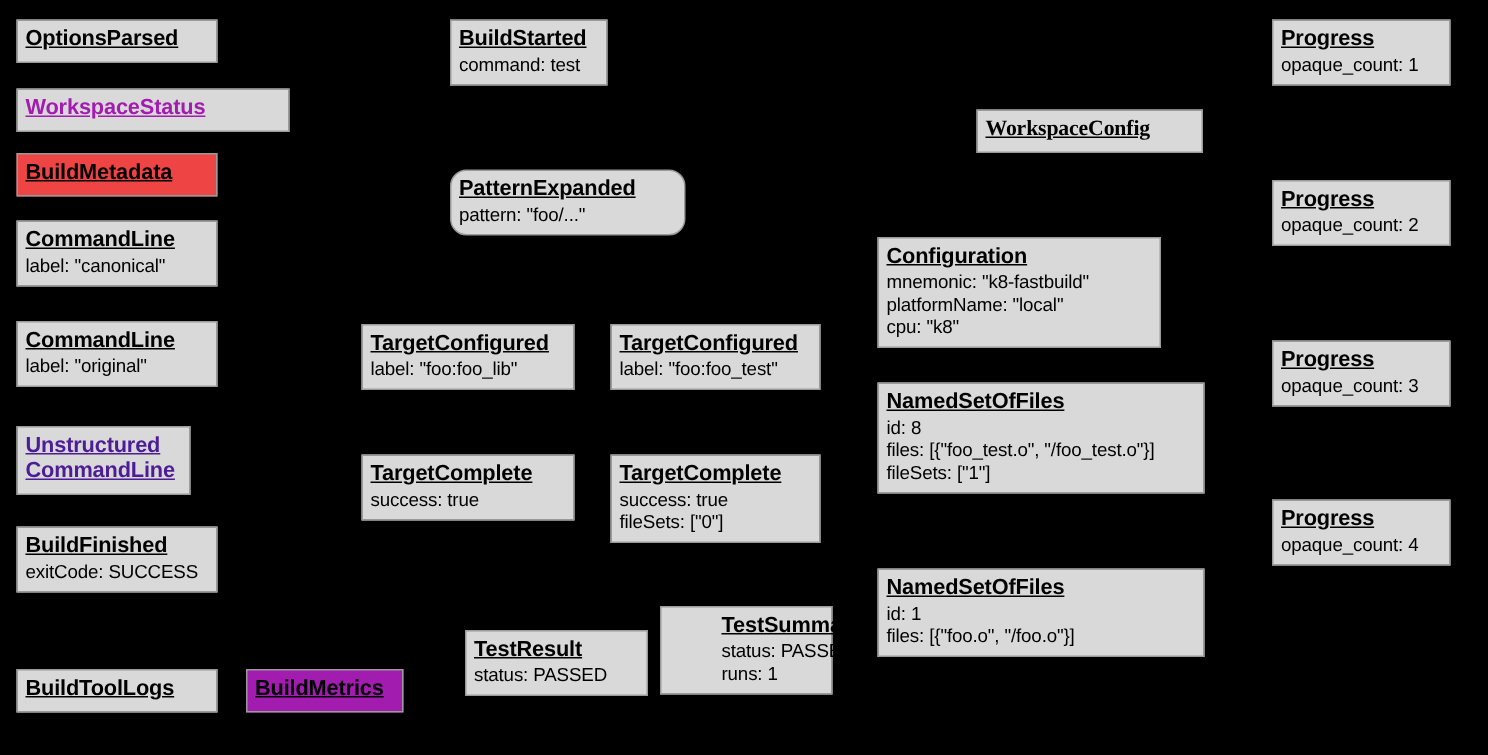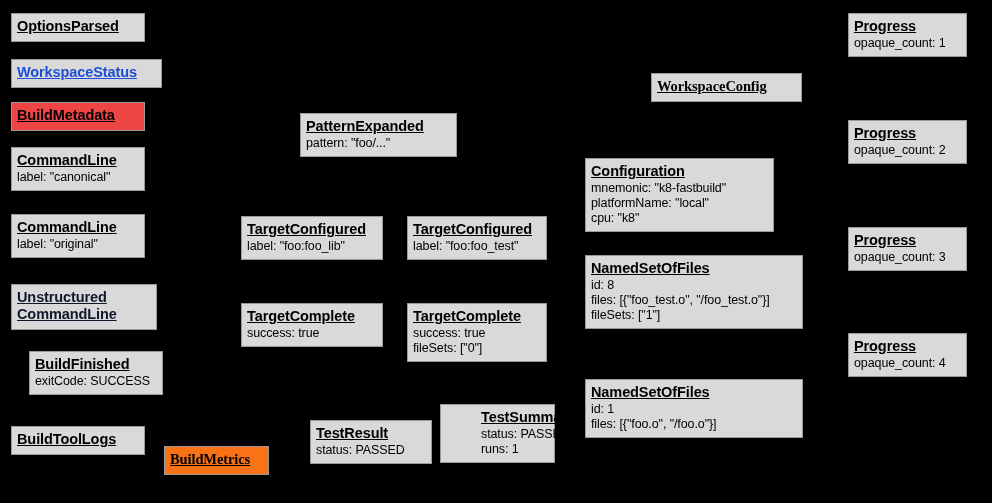--- a/index.html
+++ b/index.html
@@ -45,60 +45,66 @@
   }
 </style>
 </head>
 <body>
 
 <div id="canvas" style="width: 992px; height: 503px; background: rgb(0, 0, 0);">
     <div class="node" style="left: 11px; top: 13px; width: 134px; background: rgb(217, 217, 217); border-color: rgb(154, 154, 154); color: rgb(0, 0, 0);">
       <span class="node-title">OptionsParsed</span>
       <span class="node-fields"></span>
     </div>
-    <div class="node" style="left: 11px; top: 59px; width: 151px; background: rgb(217, 217, 217); border-color: rgb(154, 154, 154); color: #1d4ed8;">
+    <div class="node" style="left: 11px; top: 59px; width: 182px; background: rgb(217, 217, 217); border-color: rgb(154, 154, 154); color: #a21caf;">
       <span class="node-title">WorkspaceStatus</span>
       <span class="node-fields"></span>
     </div>
     <div class="node" style="left: 11px; top: 102px; width: 134px; background: #ef4444; border-color: rgb(154, 154, 154); color: rgb(0, 0, 0);">
       <span class="node-title">BuildMetadata</span>
       <span class="node-fields"></span>
     </div>
     <div class="node" style="left: 11px; top: 147px; width: 134px; background: rgb(217, 217, 217); border-color: rgb(154, 154, 154); color: rgb(0, 0, 0);">
       <span class="node-title">CommandLine</span>
       <span class="node-fields">
         <span class="node-field">label: "canonical"</span>
       </span>
     </div>
     <div class="node" style="left: 11px; top: 214px; width: 134px; background: rgb(217, 217, 217); border-color: rgb(154, 154, 154); color: rgb(0, 0, 0);">
       <span class="node-title">CommandLine</span>
       <span class="node-fields">
         <span class="node-field">label: "original"</span>
       </span>
     </div>
-    <div class="node" style="left: 11px; top: 284px; width: 146px; background: rgb(217, 217, 217); border-color: rgb(154, 154, 154); color: #0f172a;">
+    <div class="node" style="left: 11px; top: 284px; width: 116px; background: rgb(217, 217, 217); border-color: rgb(154, 154, 154); color: #4c1d95;">
       <span class="node-title">Unstructured
 CommandLine</span>
       <span class="node-fields"></span>
     </div>
-    <div class="node" style="left: 29px; top: 351px; width: 134px; background: rgb(217, 217, 217); border-color: rgb(154, 154, 154); color: rgb(0, 0, 0);">
+    <div class="node" style="left: 11px; top: 351px; width: 134px; background: rgb(217, 217, 217); border-color: rgb(154, 154, 154); color: rgb(0, 0, 0);">
       <span class="node-title">BuildFinished</span>
       <span class="node-fields">
         <span class="node-field">exitCode: SUCCESS</span>
       </span>
     </div>
-    <div class="node" style="left: 11px; top: 426px; width: 134px; background: rgb(217, 217, 217); border-color: rgb(154, 154, 154); color: rgb(0, 0, 0);">
+    <div class="node" style="left: 11px; top: 446px; width: 134px; background: rgb(217, 217, 217); border-color: rgb(154, 154, 154); color: rgb(0, 0, 0);">
       <span class="node-title">BuildToolLogs</span>
       <span class="node-fields"></span>
     </div>
-    <div class="node" style="left: 164px; top: 446px; width: 105px; background: #f97316; border-color: rgb(154, 154, 154); color: rgb(0, 0, 0); font-family: Liberation Serif, serif;">
+    <div class="node" style="left: 164px; top: 446px; width: 105px; background: #a21caf; border-color: rgb(154, 154, 154); color: rgb(0, 0, 0);">
       <span class="node-title">BuildMetrics</span>
       <span class="node-fields"></span>
     </div>
-    <div class="node" style="left: 300px; top: 113px; width: 157px; background: rgb(217, 217, 217); border-color: rgb(154, 154, 154); color: rgb(0, 0, 0);">
+    <div class="node" style="left: 300px; top: 13px; width: 105px; background: rgb(217, 217, 217); border-color: rgb(154, 154, 154); color: rgb(0, 0, 0);">
+      <span class="node-title">BuildStarted</span>
+      <span class="node-fields">
+        <span class="node-field">command: test</span>
+      </span>
+    </div>
+    <div class="node" style="left: 300px; top: 113px; width: 157px; background: rgb(217, 217, 217); border-color: rgb(154, 154, 154); color: rgb(0, 0, 0); border-radius: 11px;">
       <span class="node-title">PatternExpanded</span>
       <span class="node-fields">
         <span class="node-field">pattern: "foo/..."</span>
       </span>
     </div>
     <div class="node" style="left: 241px; top: 216px; width: 142px; background: rgb(217, 217, 217); border-color: rgb(154, 154, 154); color: rgb(0, 0, 0);">
       <span class="node-title">TargetConfigured</span>
       <span class="node-fields">
         <span class="node-field">label: "foo:foo_lib"</span>
       </span>

